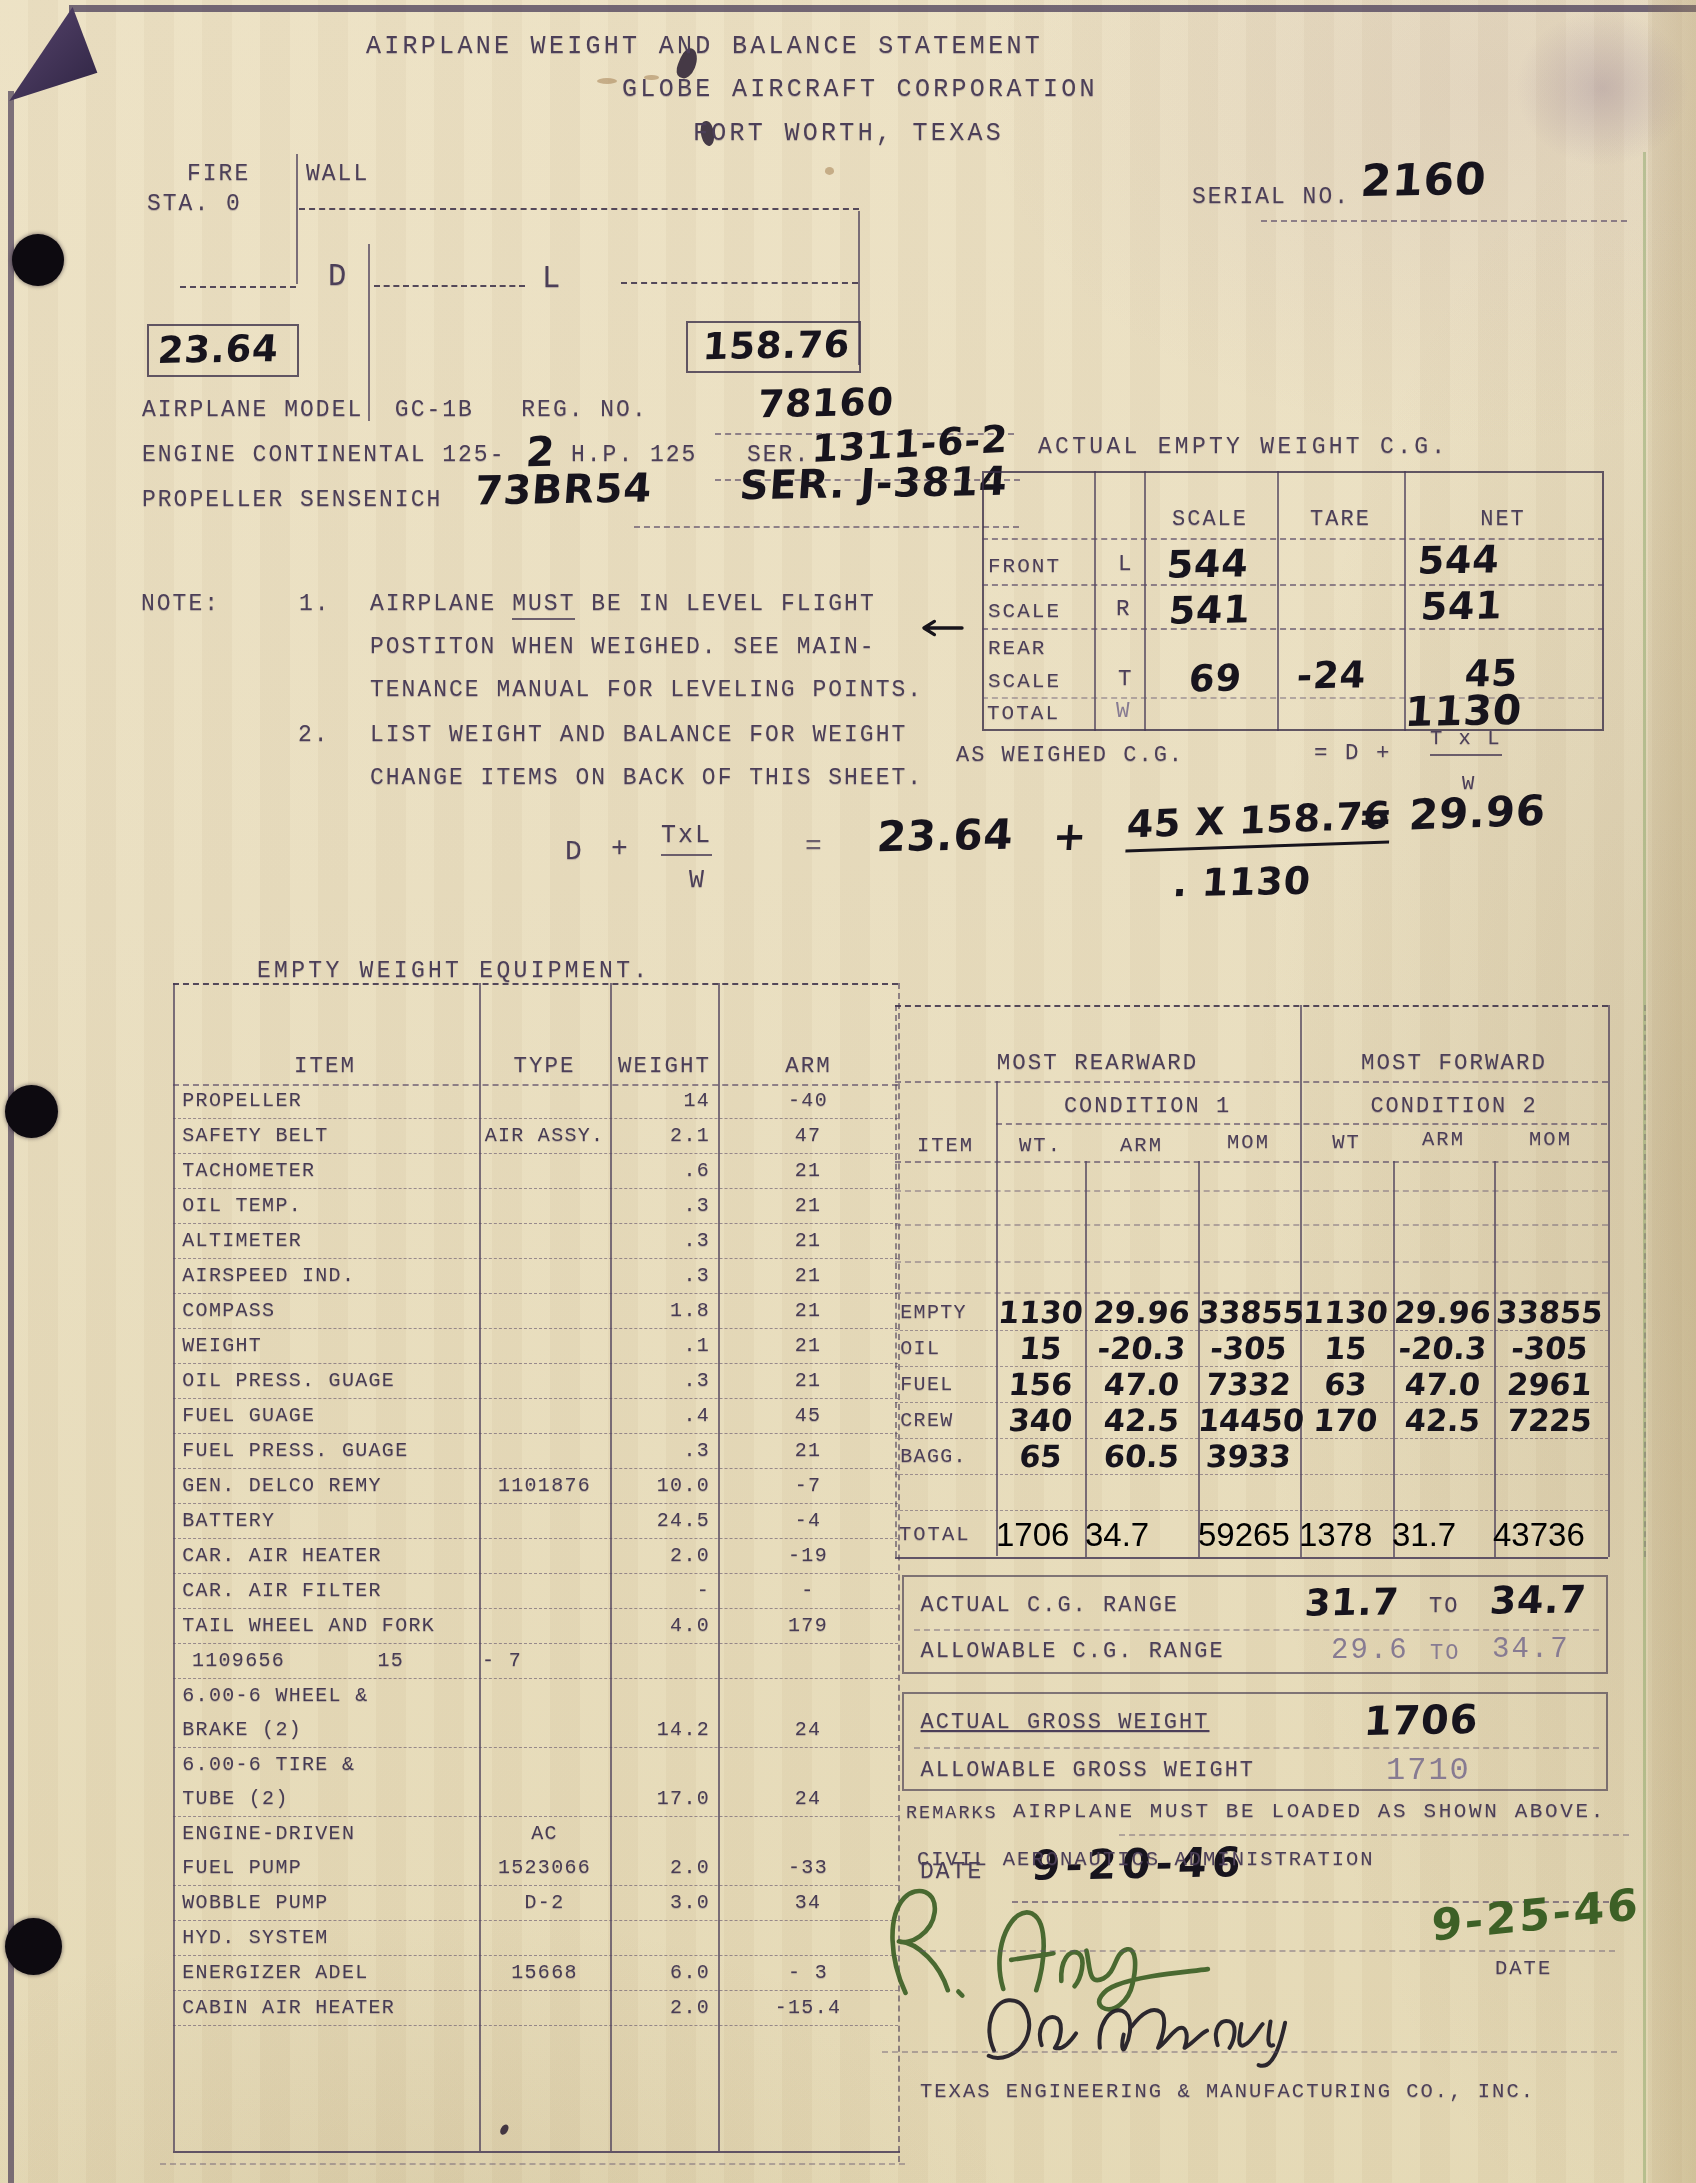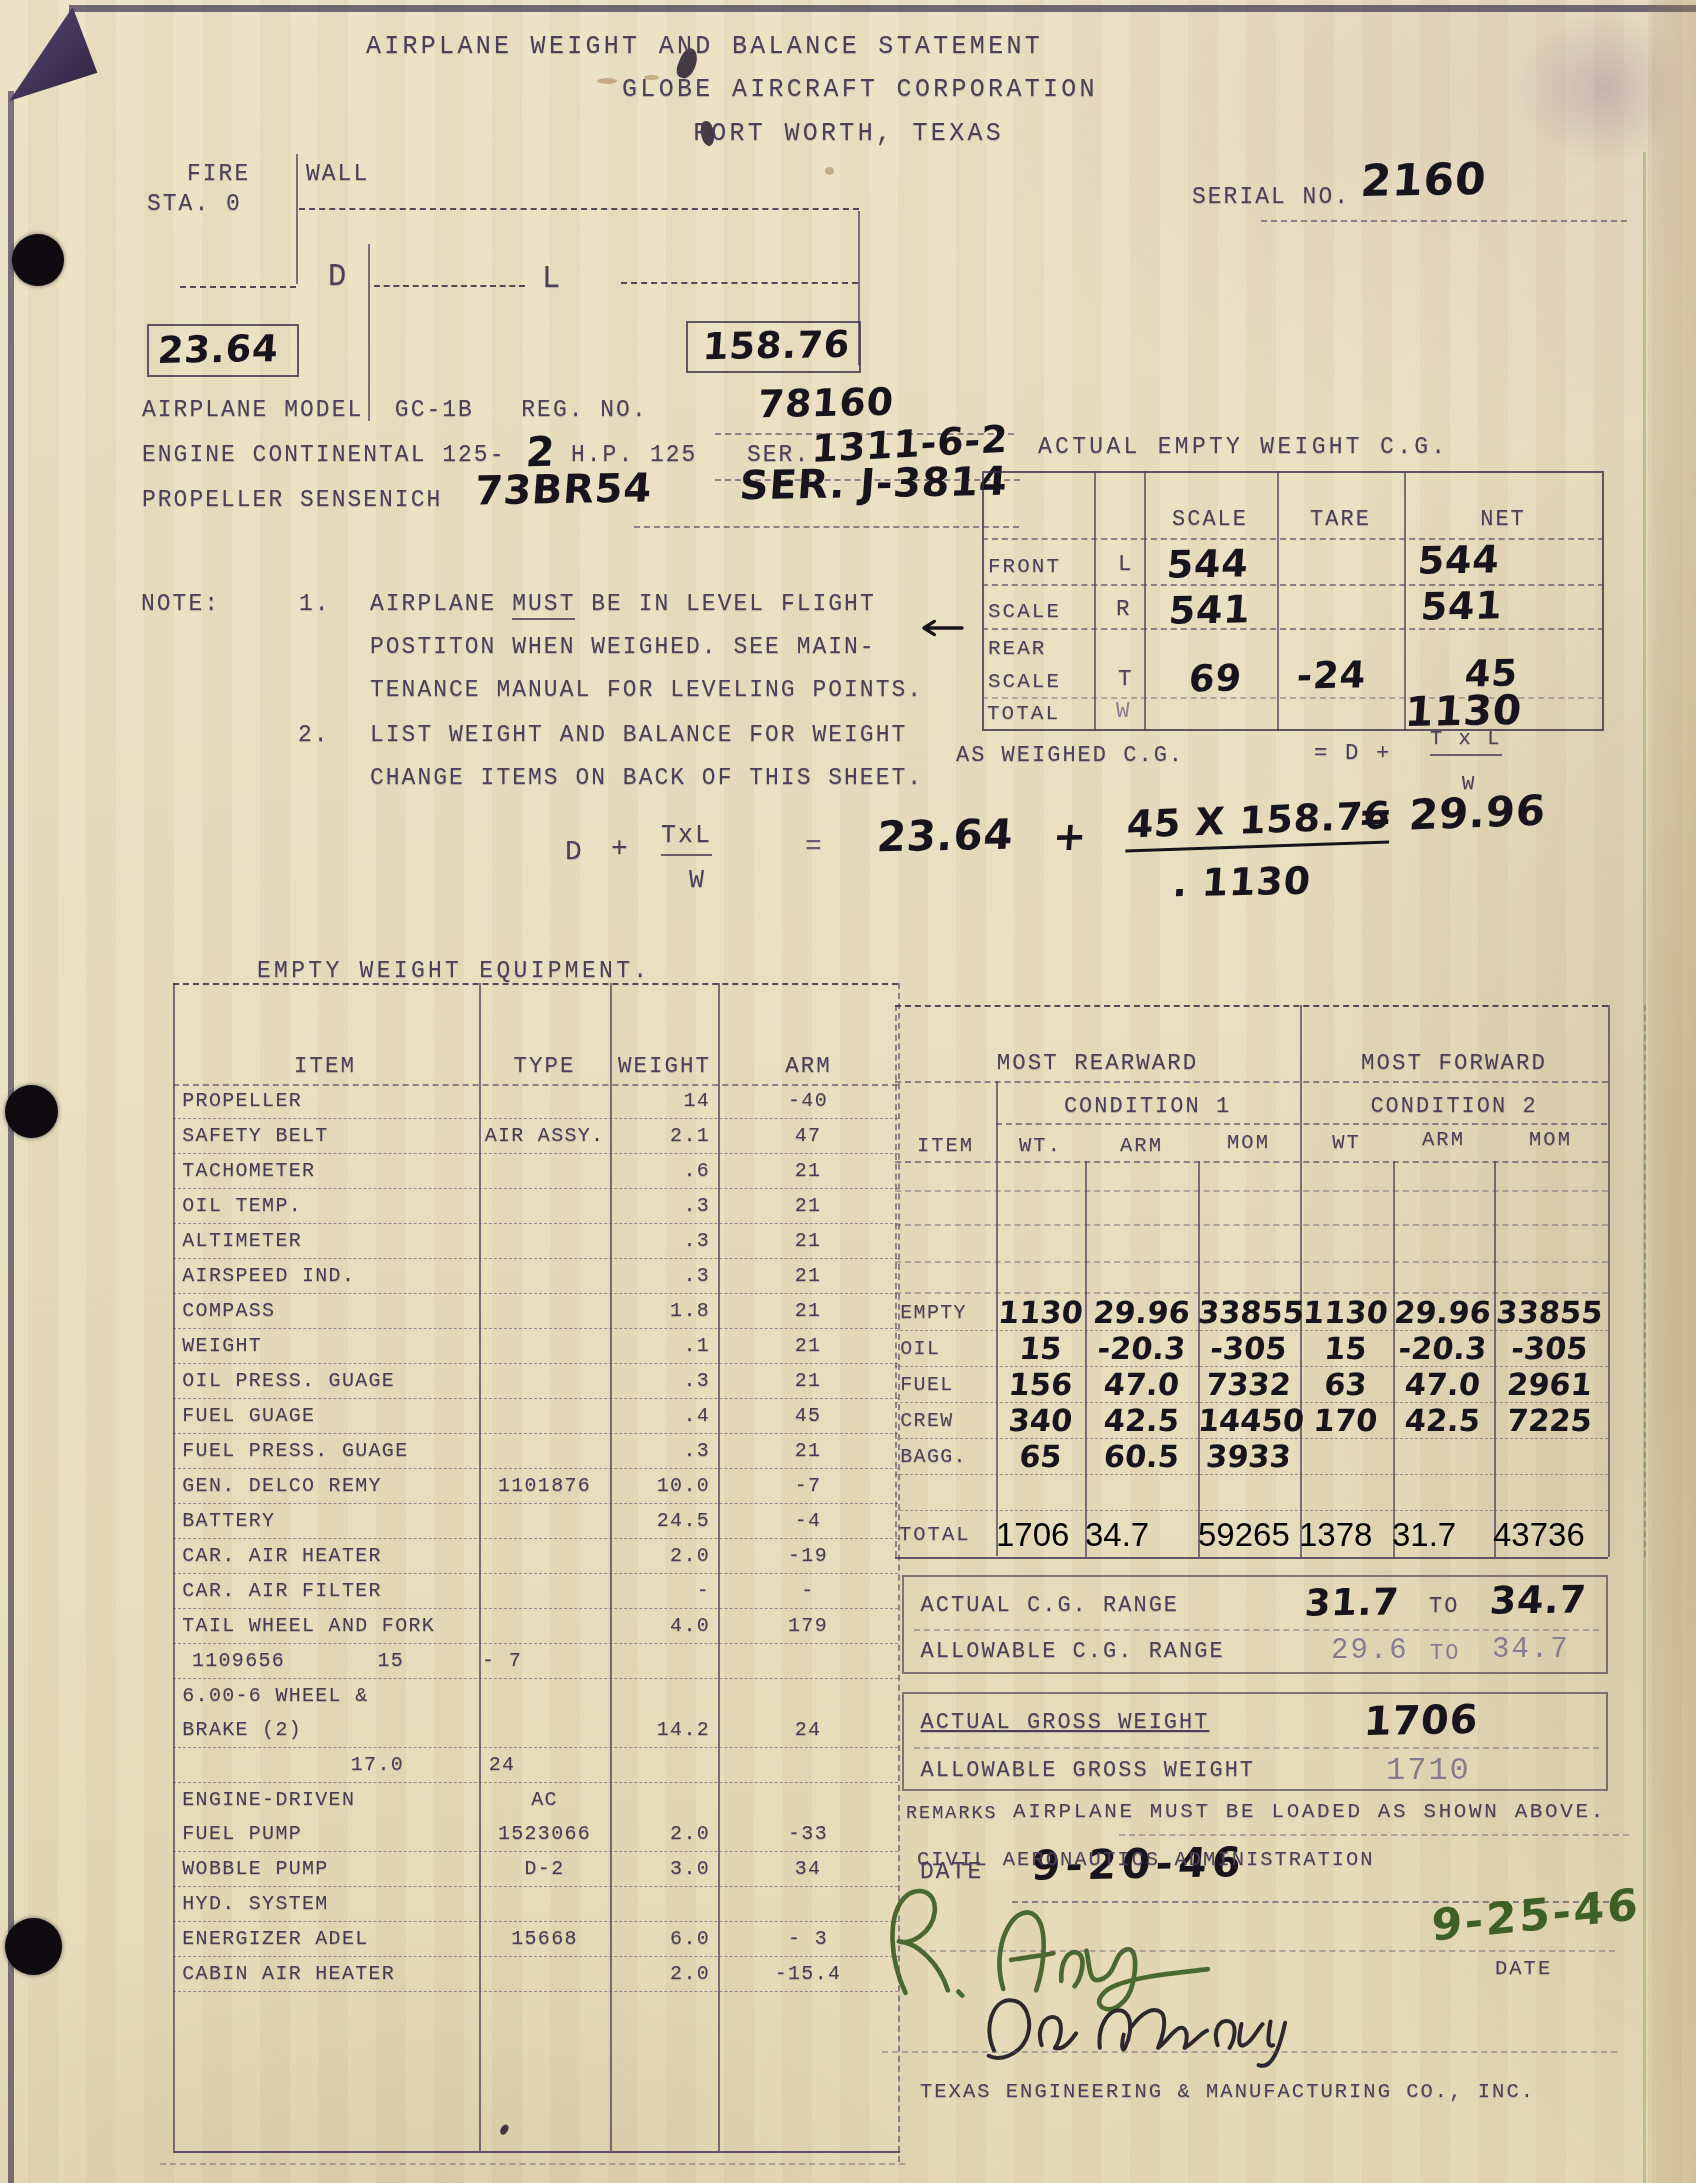--- a/index.html
+++ b/index.html
@@ -338,20 +338,22 @@
 
       <div class="equip-row">
         <div class="c item">6.00-6 WHEEL &amp;
 BRAKE (2)</div>
         <div class="c type"></div>
         <div class="c wgt">14.2</div>
         <div class="c arm">24</div>
       </div>
 
       <div class="equip-row">
+        <div class="c item">6.00-6 TIRE &amp;
+TUBE (2)</div>
         <div class="c type"></div>
         <div class="c wgt">17.0</div>
         <div class="c arm">24</div>
       </div>
 
       <div class="equip-row">
         <div class="c item">ENGINE-DRIVEN
 FUEL PUMP</div>
         <div class="c type">AC 1523066</div>
         <div class="c wgt">2.0</div>

